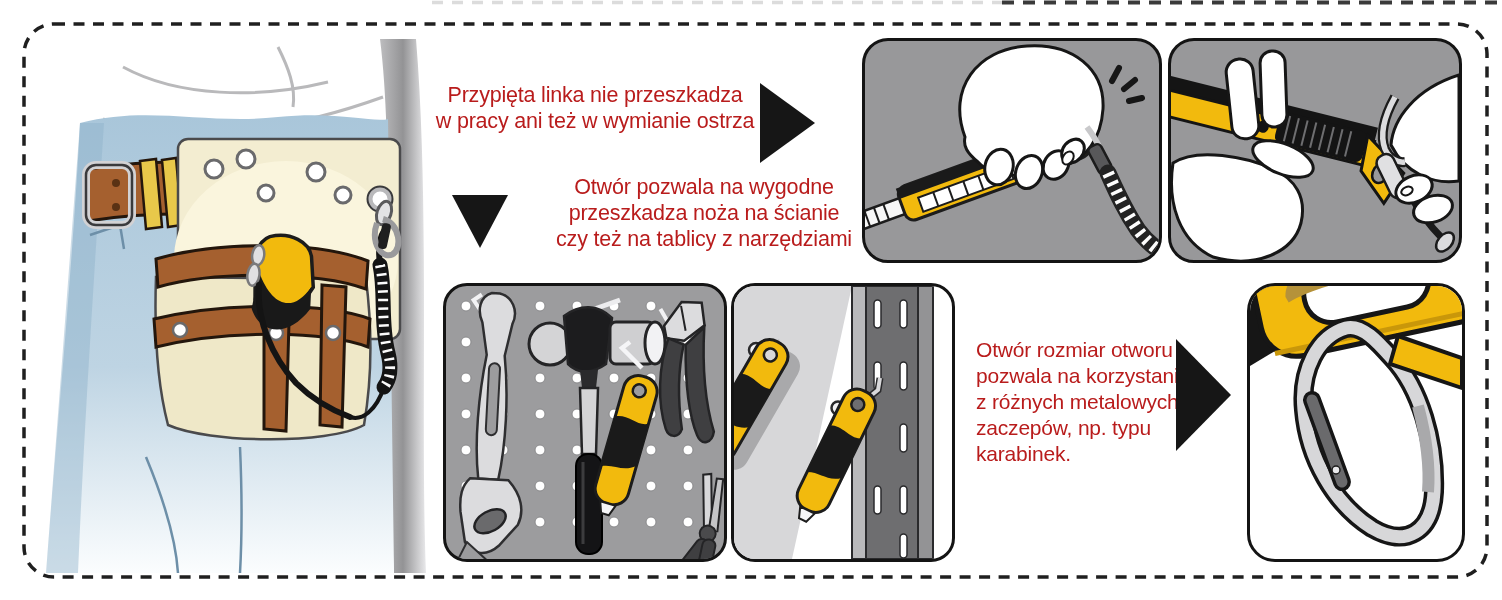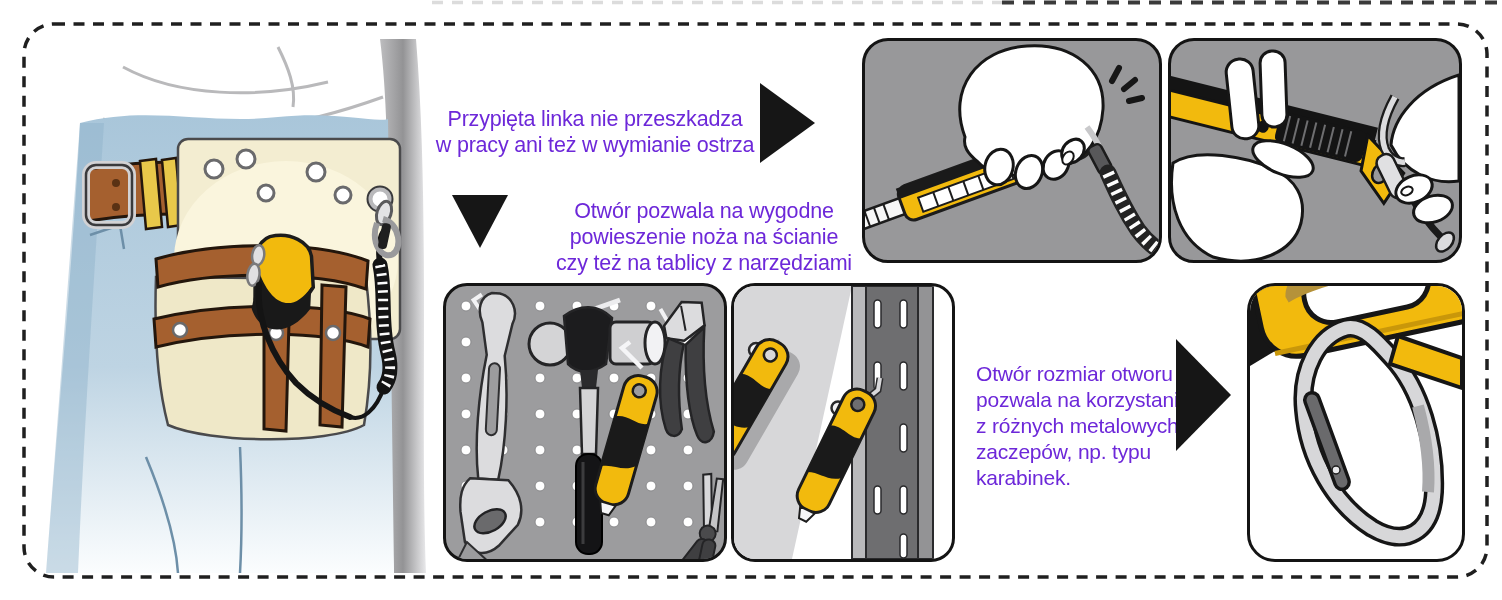--- a/index.html
+++ b/index.html
@@ -2,23 +2,22 @@
 <html><head>
 <meta charset="utf-8">
 <style>
   html,body{margin:0;padding:0;background:#fff;}
   #stage{
     position:relative;width:1502px;height:600px;background:#fff;overflow:hidden;
     font-family:"Liberation Sans",sans-serif;color:#1c1c1c;
   }
   .abs{position:absolute;}
   .note{
-    font-size:21.5px;line-height:26px;white-space:pre-line;color:#6d28d9;
+    font-size:21.5px;line-height:26px;white-space:pre-line;color:#b91c1c;
     letter-spacing:-0.2px;
-    margin-top:24px;
   }
   .center{text-align:center;}
   .left{text-align:left;}
   
   .arrow-right{width:0;height:0;border-top:40px solid transparent;border-bottom:40px solid transparent;border-left:55px solid #161616;}
   .arrow-right.tall{border-top-width:56px;border-bottom-width:56px;}
   .arrow-down{width:0;height:0;border-left:28px solid transparent;border-right:28px solid transparent;border-top:53px solid #161616;}
   
   .panel{
     border:3px solid #141414;box-sizing:border-box;overflow:hidden;background:#98989a;
@@ -128,21 +127,21 @@
   </svg>
 
   <div class="abs note center" style="left:430px;top:82px;width:330px;">Przypięta linka nie przeszkadza
 w pracy ani też w wymianie ostrza</div>
 
   <div class="abs arrow-right" style="left:760px;top:83px;"></div>
 
   <div class="abs arrow-down" style="left:452px;top:195px;"></div>
 
   <div class="abs note center" style="left:545px;top:174px;width:318px;">Otwór pozwala na wygodne
-powieszenie noża na ścianie
+przeszkadza noża na ścianie
 czy też na tablicy z narzędziami</div>
 
   <div class="abs note left" style="left:976px;top:337px;width:240px;font-size:21px;">Otwór rozmiar otworu
 pozwala na korzystanie
 z różnych metalowych
 zaczepów, np. typu
 karabinek.</div>
 
   <div class="abs arrow-right tall" style="left:1176px;top:339px;"></div>
 

